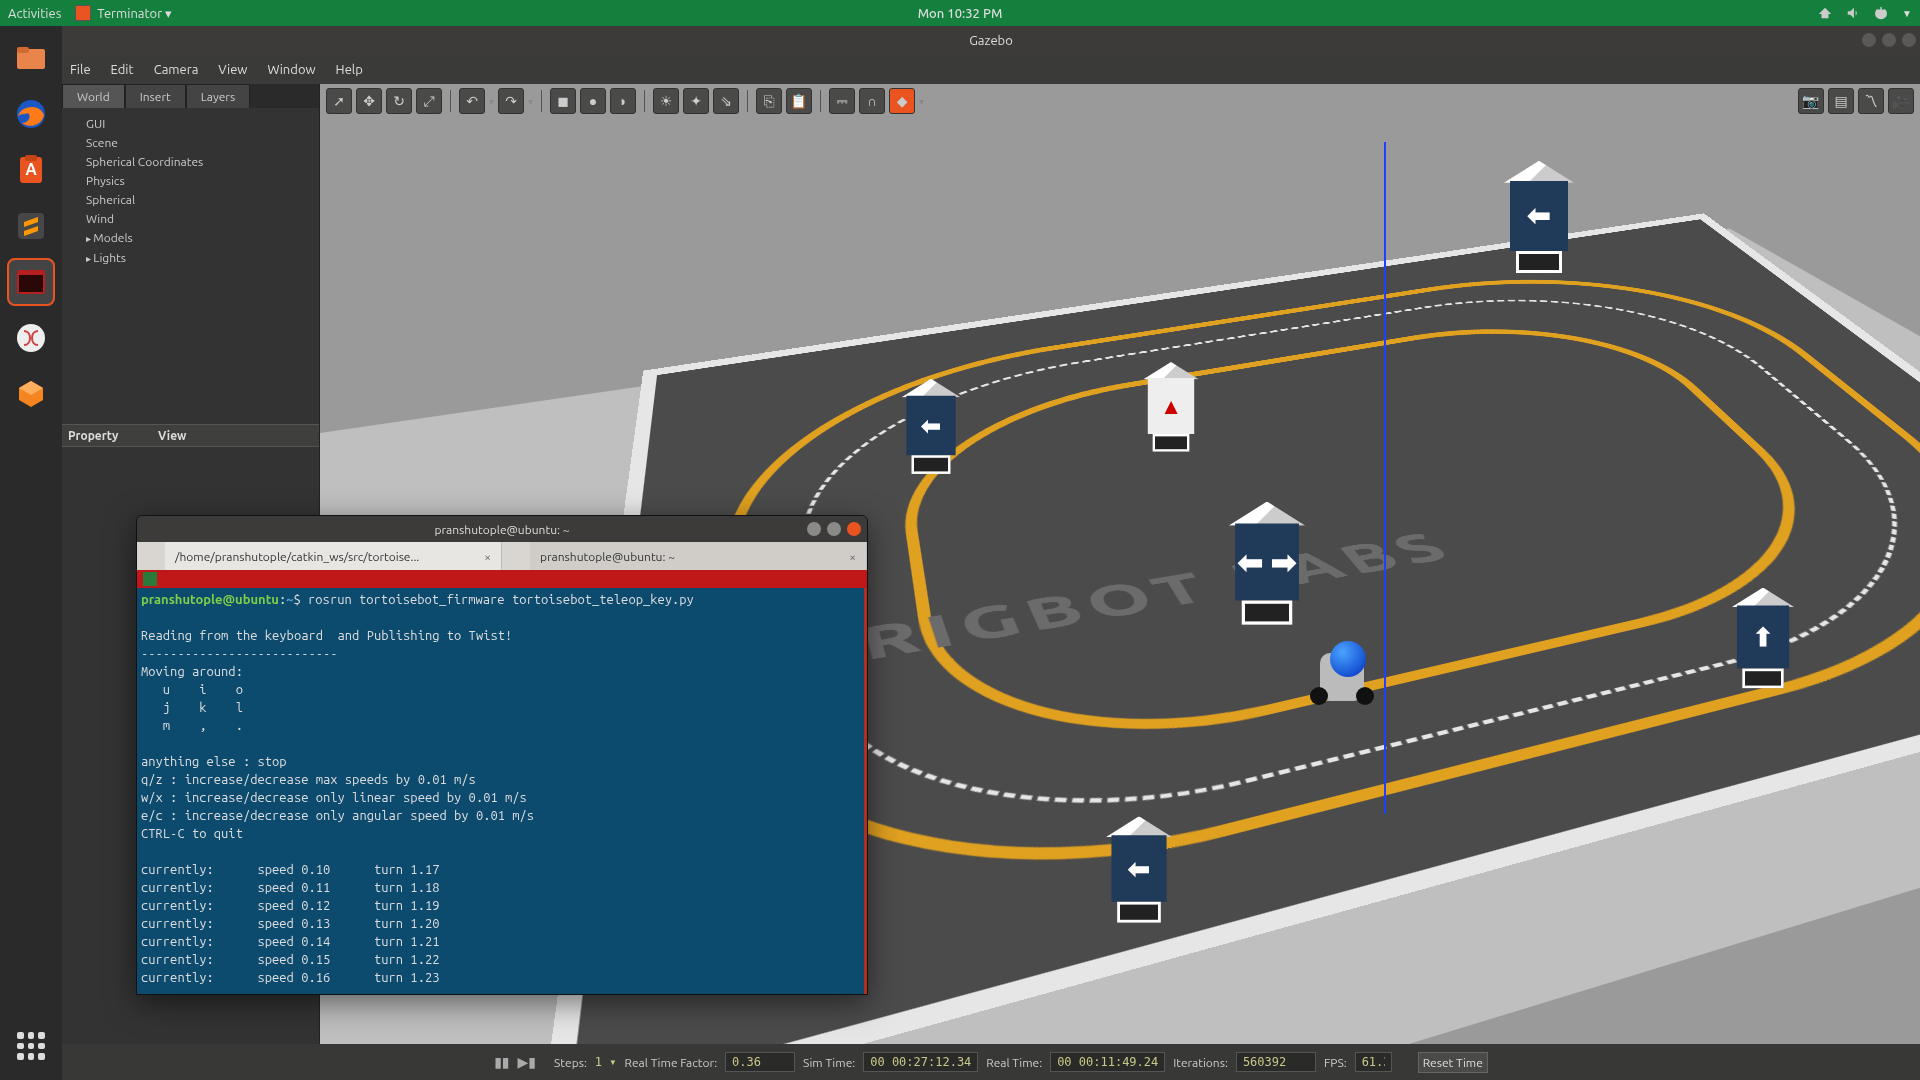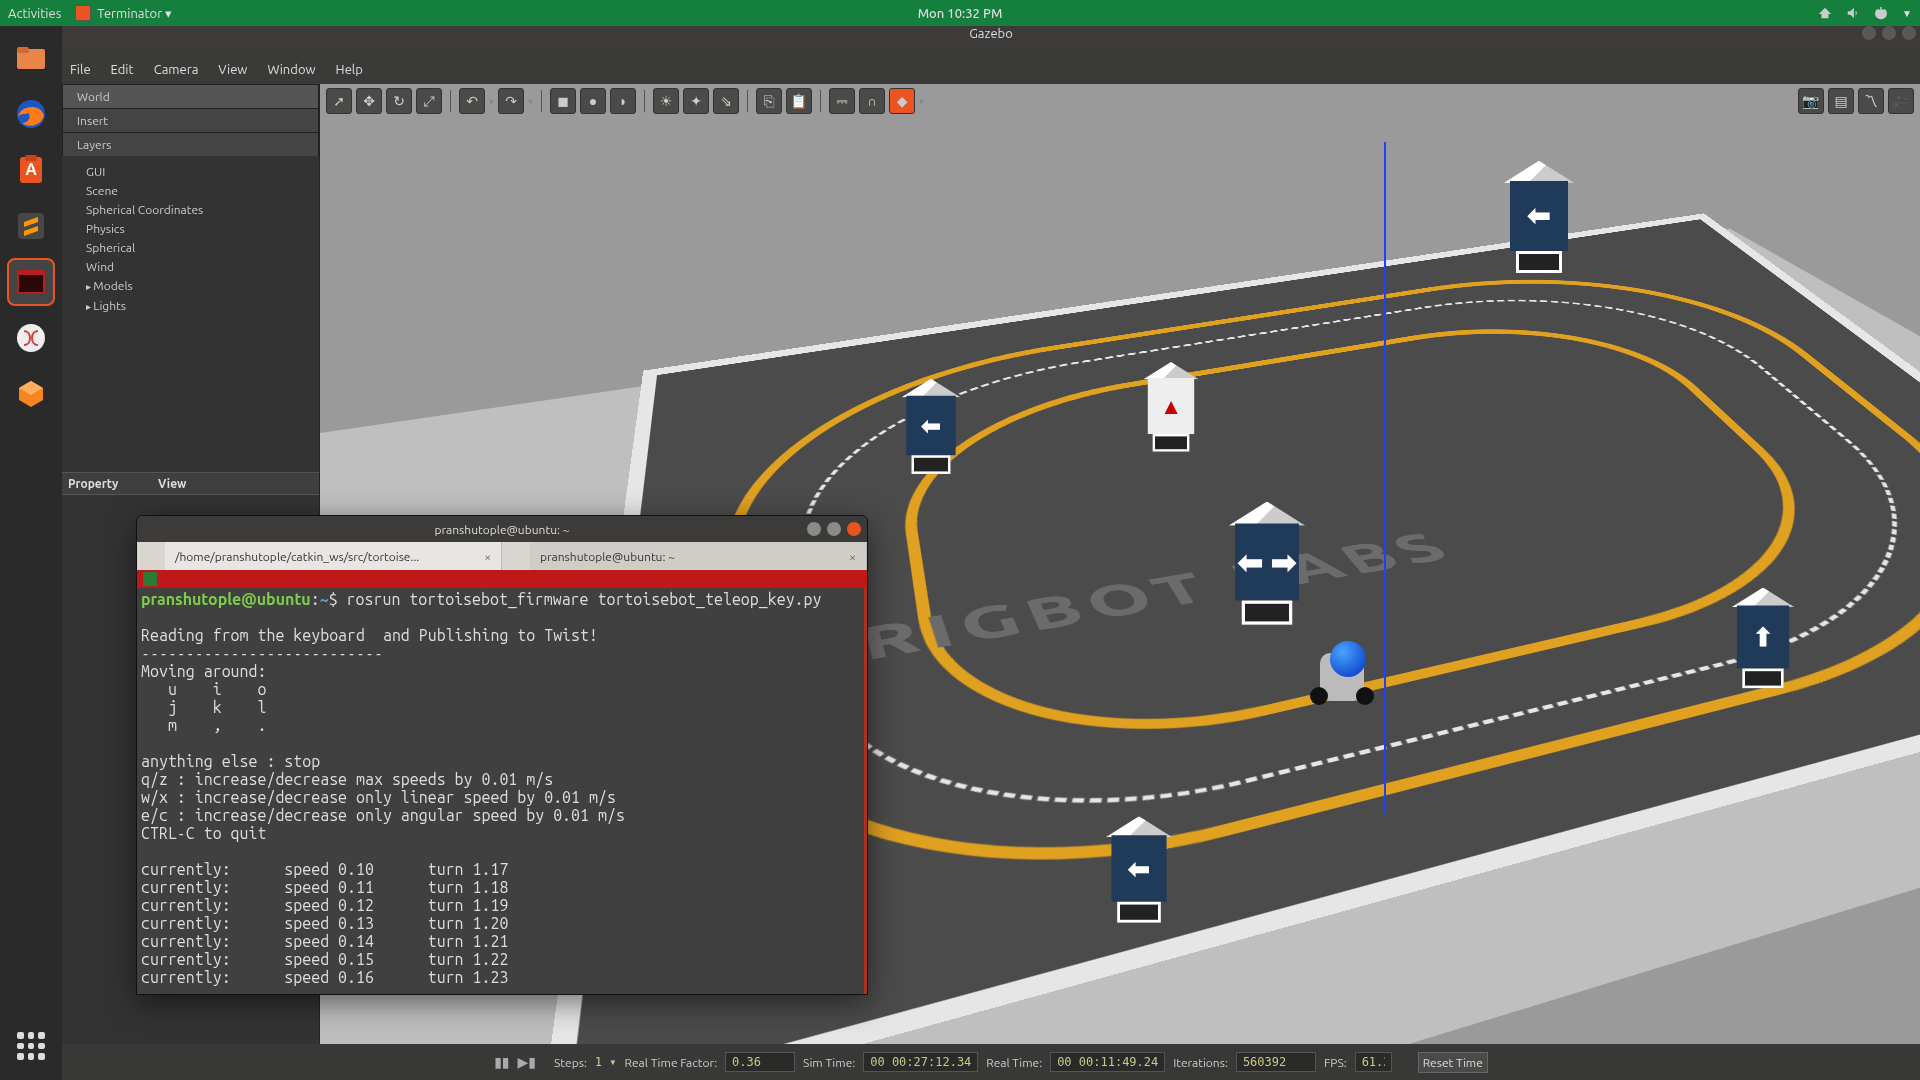--- a/index.html
+++ b/index.html
@@ -7,39 +7,39 @@
 
 
 .top-panel { height: 26px; background: #15803d; color: #ddd; display: flex; align-items: center; font-size: 13px; padding: 0 8px; }
 .top-panel .right { margin-left: auto; display: flex; gap: 14px; align-items: center; }
 .top-panel .app-ind { display: flex; align-items: center; gap: 6px; margin-left: 14px; }
 .top-panel .center { position: absolute; left: 50%; transform: translateX(-50%); font-weight: 500; }
 .sys-icon { width: 14px; height: 14px; display: inline-block; }
 .panel-app-icon { width:16px;height:16px;background:#e95420;border:1px solid #555; }
 
 
-.gazebo-title { height: 28px; background: #3d3b39; color: #ddd; display: flex; align-items: flex-start; justify-content: center; font-size: 13px; margin-left: 62px; position:relative;}
+.gazebo-title { height: 28px; background: #3d3b39; color: #ddd; display: flex; align-items: center; justify-content: center; font-size: 13px; margin-left: 62px; position:relative;}
 .gazebo-title .winctl { position:absolute; right:4px; display:flex; gap:6px;}
 .winbtn { width:14px;height:14px;border-radius:50%;background:#5a5955;}
 
 
 .dock { position: absolute; left: 0; top: 26px; bottom: 0; width: 62px; background: rgba(40,40,40,0.4); display: flex; flex-direction: column; align-items: center; padding-top: 8px; gap: 8px; }
 .dock-icon { width: 48px; height: 48px; border-radius: 8px; display:flex;align-items:center;justify-content:center; }
 .dock-icon.active { background: #444; }
 .dock-icon.selected{ outline:2px solid #e95420; outline-offset:-2px;}
 .apps-grid { position:absolute; bottom:10px; width:48px;height:48px;display:grid;grid-template-columns:repeat(3,1fr);grid-template-rows:repeat(3,1fr);gap:4px;padding:10px;}
 .apps-grid span{background:#ddd;border-radius:2px;}
 
 
 .gazebo { position: absolute; left: 62px; top: 54px; right: 0; bottom: 0; background: #15803d; display:flex; flex-direction:column; }
 .menu-bar { height: 30px; background: #3a3a38; display: flex; align-items: center; padding: 0 8px; gap: 20px; color: #ddd; font-size: 13px; }
 .gazebo-body { flex:1; display:flex; }
 
 .left-panel { width: 258px; background: #333; display:flex; flex-direction:column; border-right:1px solid #222;}
-.panel-tabs { display:flex; background:#2a2a2a;flex-direction:column;}
+.panel-tabs { display:flex; background:#2a2a2a;}
 .panel-tab { padding:5px 14px; font-size:12px; color:#ccc; background:#444;border:1px solid #222;border-bottom:none;}
 .panel-tab.active{ background:#555;}
 .tree { padding:6px 10px; color:#ccc; font-size:12px; line-height:19px; flex:0 0 auto;}
 .tree .indent{padding-left:14px;}
 .tree .tri::before{content:"▸ "; font-size:10px;}
 .prop-head { display:flex; background:#3f3f3d; color:#ddd;font-size:12px;font-weight:bold; padding:4px 6px; border-top:1px solid #555;border-bottom:1px solid #555; margin-top:150px;}
 .prop-head span:first-child{width:90px;}
 
 .viewport { flex:1; position:relative; background:#888; overflow:hidden;}
 .toolbar { position:absolute; top:0; left:0; right:0; height:34px; background:rgba(50,50,50,0.0); display:flex; align-items:center; padding:0 6px; gap:4px; z-index:5;}
@@ -82,21 +82,21 @@
 .term-title .ctl{position:absolute;right:6px;display:flex;gap:6px;}
 .tbtn-min{width:14px;height:14px;border-radius:50%;background:#8a8a88;}
 .tbtn-max{width:14px;height:14px;border-radius:50%;background:#8a8a88;}
 .tbtn-close{width:14px;height:14px;border-radius:50%;background:#e95420;}
 .term-tabs{height:28px;background:#d9d6d2;display:flex;}
 .term-tab{flex:1;max-width:370px;display:flex;align-items:center;justify-content:space-between;padding:0 10px;font-size:12px;color:#333;border-right:1px solid #bbb;background:#e8e6e3;margin-left:28px;}
 .term-tab.inactive{background:#d0cdc9;}
 .term-tab .x{color:#666;font-size:12px;}
 .term-red{height:18px;background:#c01818;color:#fff;font-size:11px;display:flex;align-items:center;padding:0 6px;font-family:monospace;}
 .term-red .badge{background:#2a7a3a;width:14px;height:14px;margin-right:6px;}
-.term-body{position:absolute;top:72px;left:0;right:0;bottom:0;background:#404040;color:#ddd;font-family:"Ubuntu Mono","DejaVu Sans Mono",monospace;font-size:16px;line-height:18px;padding:2px 4px;white-space:pre;overflow:hidden;border-right:3px solid #b03020;}
+.term-body{position:absolute;top:72px;left:0;right:0;bottom:0;background:#0c4a6e;color:#ddd;font-family:"Ubuntu Mono","DejaVu Sans Mono",monospace;font-size:13px;line-height:18px;padding:2px 4px;white-space:pre;overflow:hidden;border-right:3px solid #b03020;}
 .term-body .prompt{color:#7dcf4a;font-weight:bold;}
 .term-body .path{color:#5a9bd4;font-weight:bold;}
 </style>
 </head>
 <body>
 
 <div class="top-panel">
   <span>Activities</span>
   <span class="app-ind">
     <span class="panel-app-icon"></span>

